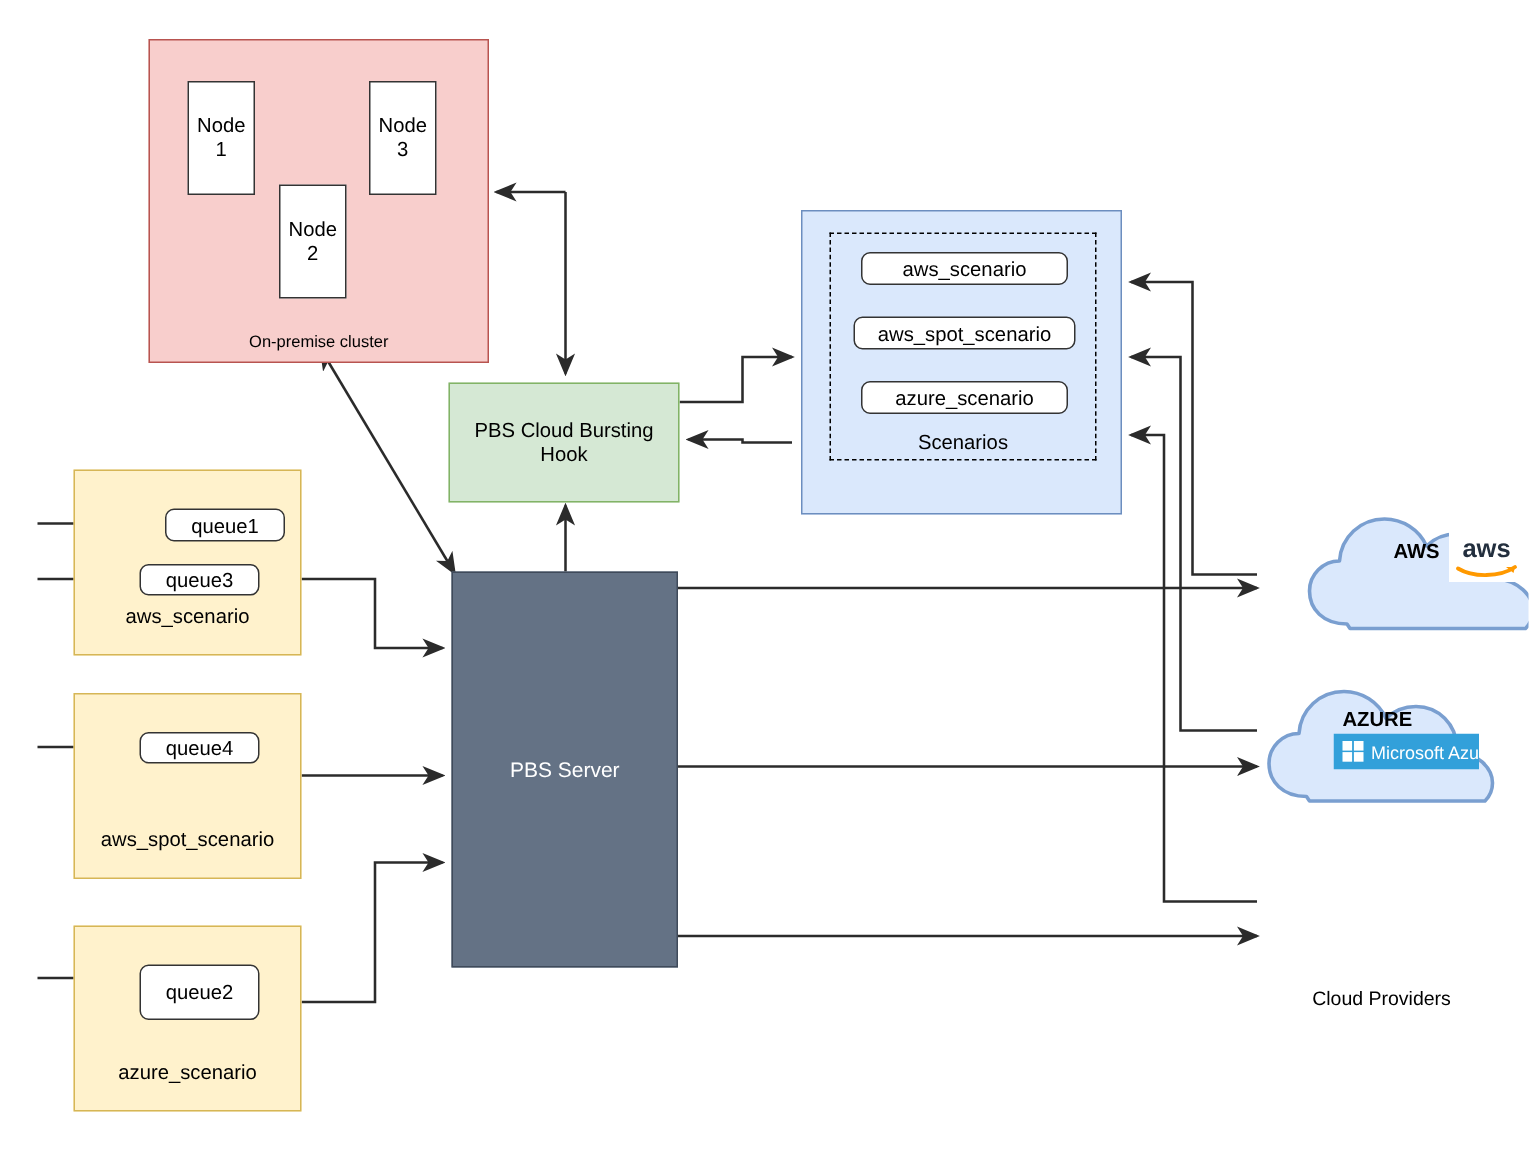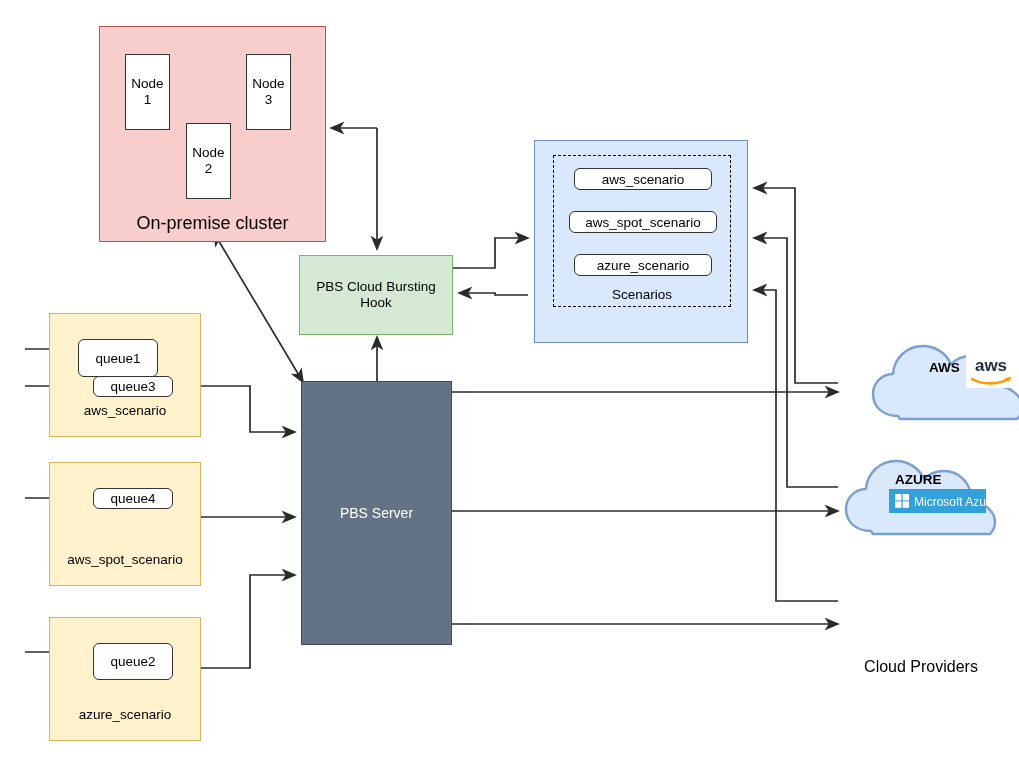--- a/index.html
+++ b/index.html
@@ -3,21 +3,21 @@
 <meta charset="utf-8">
 <style>
   html,body{margin:0;padding:0;background:#ffffff;}
   body{width:1019px;height:772px;overflow:hidden;
        font-family:"Liberation Sans","DejaVu Sans",sans-serif;}
   #canvas{position:relative;width:1019px;height:772px;}
   svg.edges{position:absolute;left:0;top:0;width:1019px;height:772px;pointer-events:none;}
 
   .box{position:absolute;box-sizing:border-box;display:flex;}
   .grp{border:1px solid;}
-  .grp-label{position:absolute;left:0;right:0;text-align:center;font-size:18px;color:#000;}
+  .grp-label{position:absolute;left:0;right:0;text-align:center;font-size:11px;color:#000;}
 
   
   #cluster{left:99px;top:26px;width:227px;height:216px;background:#f8cecc;border-color:#b85450;}
   #cluster .grp-label{bottom:7px;}
   .node{position:absolute;box-sizing:border-box;background:#ffffff;border:1.4px solid #333333;
         display:flex;align-items:center;justify-content:center;text-align:center;
         font-size:13.5px;line-height:1.15;color:#000;}
 
   
   #hook{left:299px;top:255px;width:154px;height:80px;background:#d5e8d4;border:1.4px solid #82b366;
@@ -52,21 +52,21 @@
   
   .cloudwrap{position:absolute;width:156px;height:86px;}
   #cloud-aws{left:870px;top:336px;}
   #cloud-azure{left:843px;top:451px;}
   #cloud-gcp{left:843px;top:566px;}
   .cloudwrap svg.shape{position:absolute;left:0;top:0;width:156px;height:86px;}
   .cloud-name{position:absolute;font-size:13.5px;font-weight:bold;color:#000;}
   .logo{position:absolute;background:#ffffff;}
 
   #providers-label{position:absolute;left:843px;top:658px;width:156px;text-align:center;
-                   font-size:16px;color:#000;}
+                   font-size:13px;color:#000;}
 </style>
 </head>
 <body>
 
 <div id="canvas">
 
   <svg class="edges" viewBox="0 0 1019 772">
     <defs>
       <marker id="ah" viewBox="0 0 12 10" refX="10.5" refY="5" markerWidth="9" markerHeight="8" orient="auto-start-reverse">
         <path d="M0,0 L12,5 L0,10 L3.2,5 z" fill="#2b2b2b"></path>
@@ -137,21 +137,21 @@
         <span>aws_spot_scenario</span>
       </div>
       <div class="pill" style="left:20px;top:98px;width:138px;height:22px;">
         <span>azure_scenario</span>
       </div>
       <div class="grp-label">Scenarios</div>
     </div>
   </div>
 
   <div class="box grp qgrp" id="q-aws">
-    <div class="pill" style="left:28px;top:25px;width:80px;height:38px;">
+    <div class="pill" style="left:60px;top:25px;width:80px;height:22px;">
       <span>queue1</span>
     </div>
     <div class="pill" style="left:43px;top:62px;width:80px;height:21px;">
       <span>queue3</span>
     </div>
     <div class="grp-label">aws_scenario</div>
   </div>
 
   <div class="box grp qgrp" id="q-spot">
     <div class="pill" style="left:43px;top:25px;width:80px;height:21px;">

